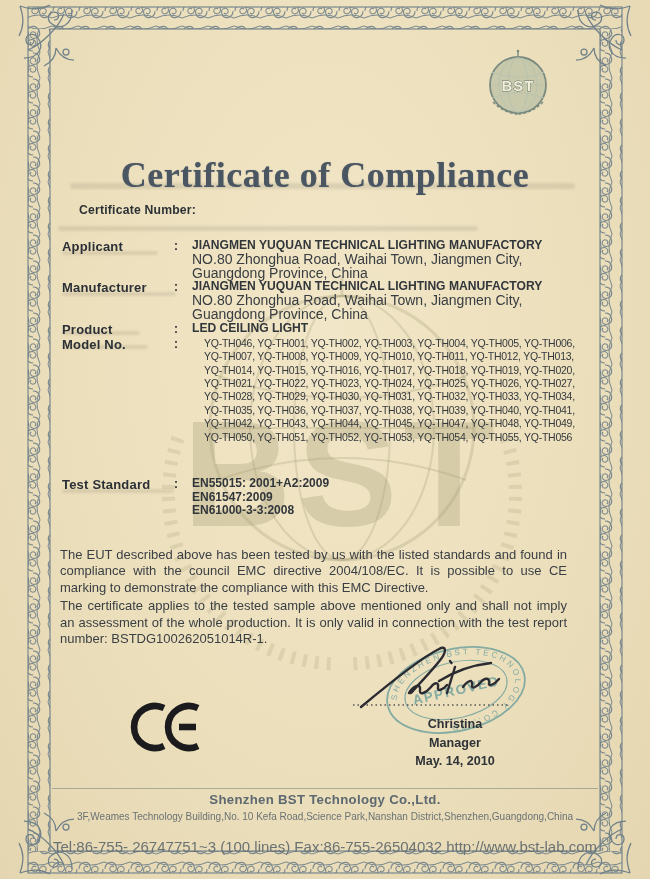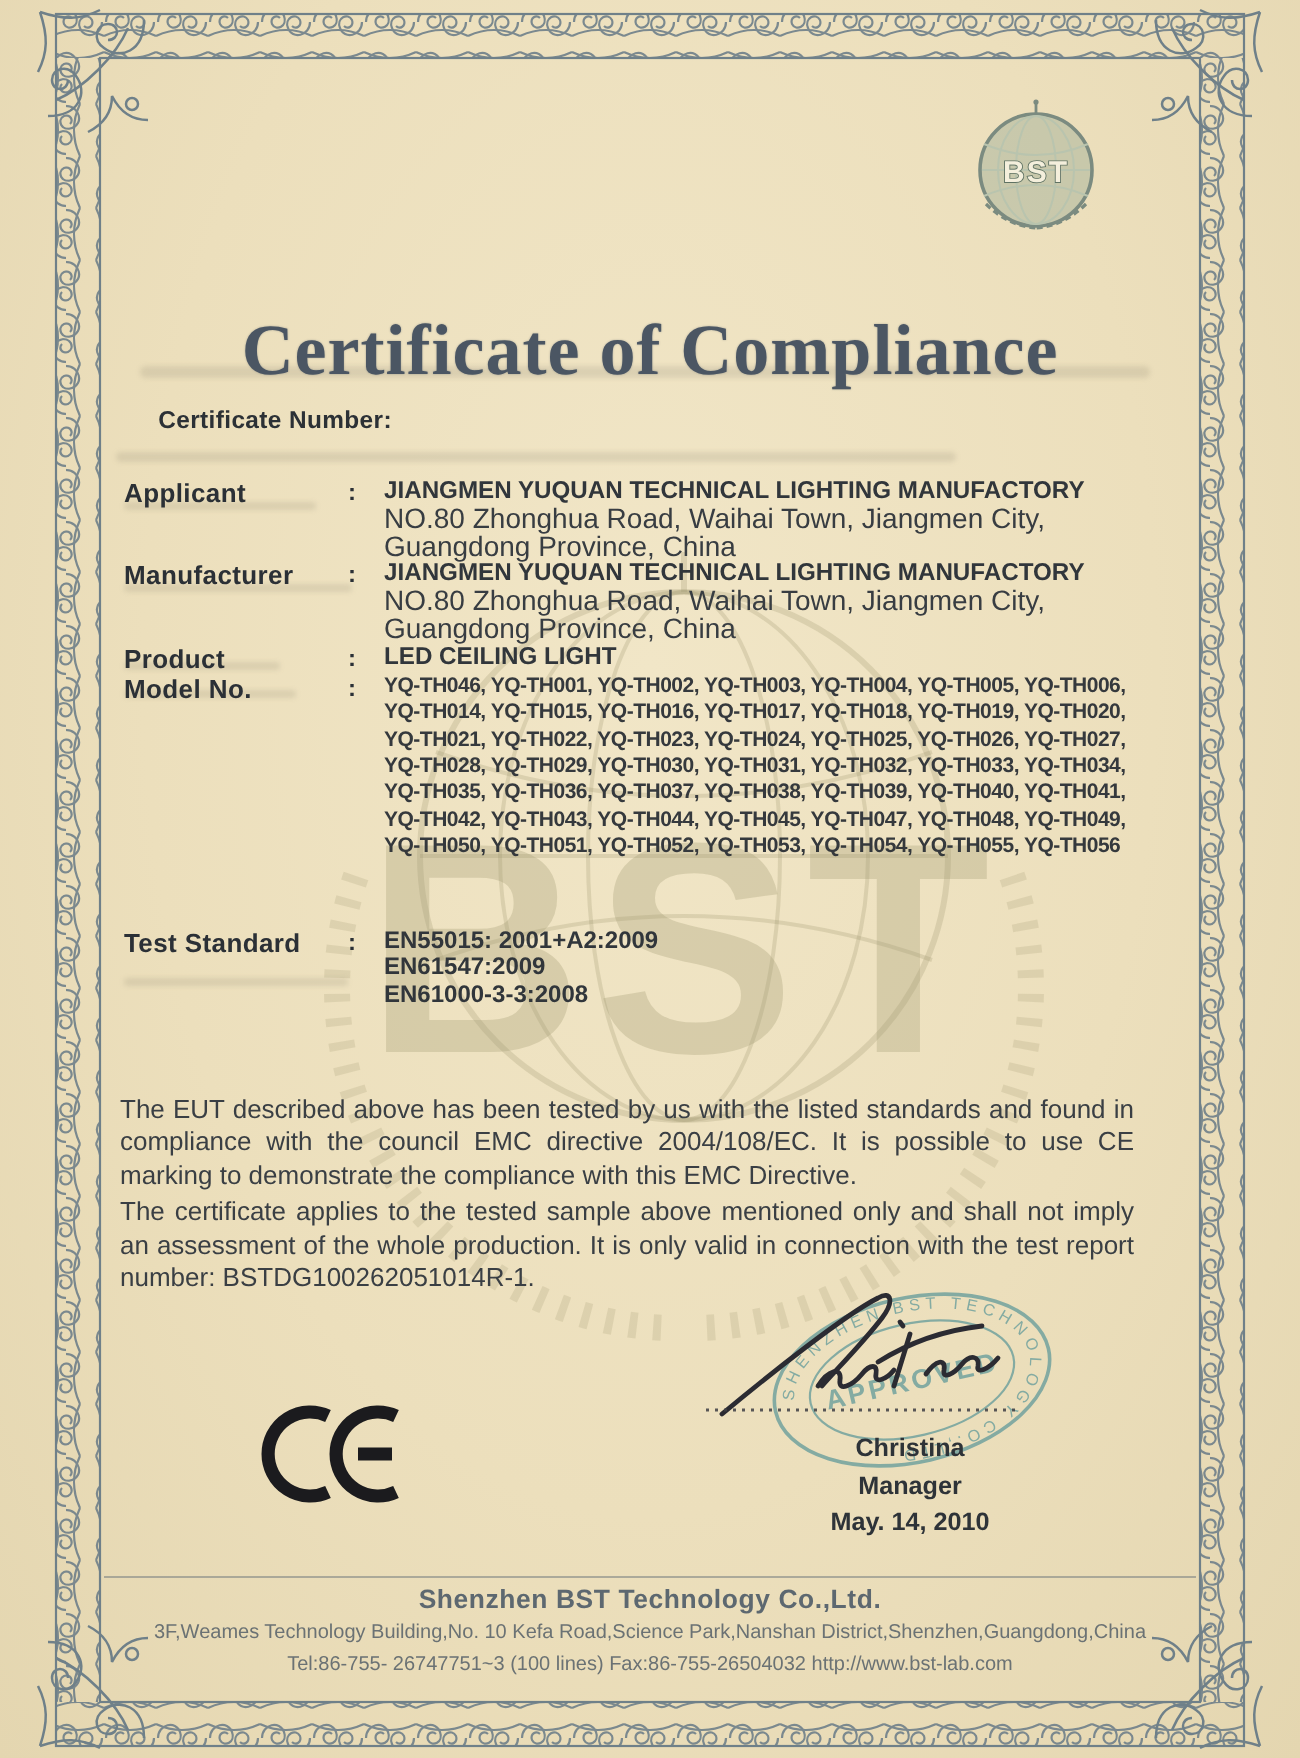--- a/index.html
+++ b/index.html
@@ -27,39 +27,39 @@
   .cert-label{width:138px;font-size:12.2px;letter-spacing:.2px;color:#2c3136;}
   .cert-value{font-size:13.8px;letter-spacing:2.2px;color:#2c3136;}
   
   .fields{left:58px;right:38px;top:239px;z-index:4;}
   .frow{display:grid;grid-template-columns:116px 18px 1fr;align-items:start;}
   .frow.gap-top{margin-top:33px;}
   .flabel{font-size:13px;font-weight:700;color:#2b3036;padding-left:4px;letter-spacing:.2px;}
   .fcolon{font-size:12px;font-weight:700;color:#2b3036;}
   .fline{font-size:14px;line-height:13.8px;color:#383d42;}
   .fline.strong{font-weight:700;font-size:12.1px;color:#31363b;}
-  .model .fline{font-weight:700;font-size:10.5px;line-height:13.4px;letter-spacing:-.25px;white-space:nowrap;color:#35393d;}
+  .model .fline{font-weight:400;font-size:10.5px;line-height:13.4px;letter-spacing:-.25px;white-space:nowrap;color:#35393d;margin-left:12px;}
   .test .fline{font-weight:700;font-size:12px;line-height:13.6px;color:#31363b;}
   
   .paras{left:60px;width:507px;top:547px;z-index:4;}
   .paras p{margin:0;font-size:13px;line-height:16.4px;text-align:justify;color:#3a3f44;}
   .paras p + p{margin-top:2px;}
   
   .ce-svg{left:121px;top:699px;z-index:4;}
   
   .stamp-svg{left:381px;top:644px;z-index:4;opacity:.82;}
   .sig-svg{left:351px;top:641px;z-index:5;}
   .sig-names{left:390px;top:715px;width:130px;text-align:center;z-index:5;}
   .sig-names div{font-size:12.6px;font-weight:700;color:#2e3338;line-height:18.5px;}
   
   .footer-rule{left:52px;right:52px;top:788px;height:1px;background:rgba(118,126,128,.55);z-index:4;}
   .footer{left:30px;right:30px;top:792px;text-align:center;z-index:4;color:#646e70;}
   .footer .company{font-size:13.2px;font-weight:700;color:#5d6870;letter-spacing:.3px;}
   .footer .address{margin-top:4px;font-size:10px;color:#6b7274;}
-  .footer .contact{margin-top:5px;font-size:10px;color:#6b7274;}
+  .footer .contact{margin-top:16px;font-size:15px;color:#6b7274;}
 </style>
 </head>
 <body>
 
 <div class="page">
 
   <svg class="abs border-svg" width="650" height="879" viewBox="0 0 650 879">
     <defs>
       <pattern id="scrlH" width="26" height="22" patternUnits="userSpaceOnUse">
         <g stroke="#6f8089" fill="none" stroke-width="1.1" opacity="0.9">
@@ -175,20 +175,21 @@
       <div>
         <div class="fline strong">LED CEILING LIGHT</div>
       </div>
     </div>
 
     <div class="frow model">
       <div class="flabel">Model No.</div>
       <div class="fcolon">:</div>
       <div>
         <div class="fline">YQ-TH046, YQ-TH001, YQ-TH002, YQ-TH003, YQ-TH004, YQ-TH005, YQ-TH006,</div>
+        <div class="fline">YQ-TH007, YQ-TH008, YQ-TH009, YQ-TH010, YQ-TH011, YQ-TH012, YQ-TH013,</div>
         <div class="fline">YQ-TH014, YQ-TH015, YQ-TH016, YQ-TH017, YQ-TH018, YQ-TH019, YQ-TH020,</div>
         <div class="fline">YQ-TH021, YQ-TH022, YQ-TH023, YQ-TH024, YQ-TH025, YQ-TH026, YQ-TH027,</div>
         <div class="fline">YQ-TH028, YQ-TH029, YQ-TH030, YQ-TH031, YQ-TH032, YQ-TH033, YQ-TH034,</div>
         <div class="fline">YQ-TH035, YQ-TH036, YQ-TH037, YQ-TH038, YQ-TH039, YQ-TH040, YQ-TH041,</div>
         <div class="fline">YQ-TH042, YQ-TH043, YQ-TH044, YQ-TH045, YQ-TH047, YQ-TH048, YQ-TH049,</div>
         <div class="fline">YQ-TH050, YQ-TH051, YQ-TH052, YQ-TH053, YQ-TH054, YQ-TH055, YQ-TH056</div>
       </div>
     </div>
 
     <div class="frow test gap-top">

